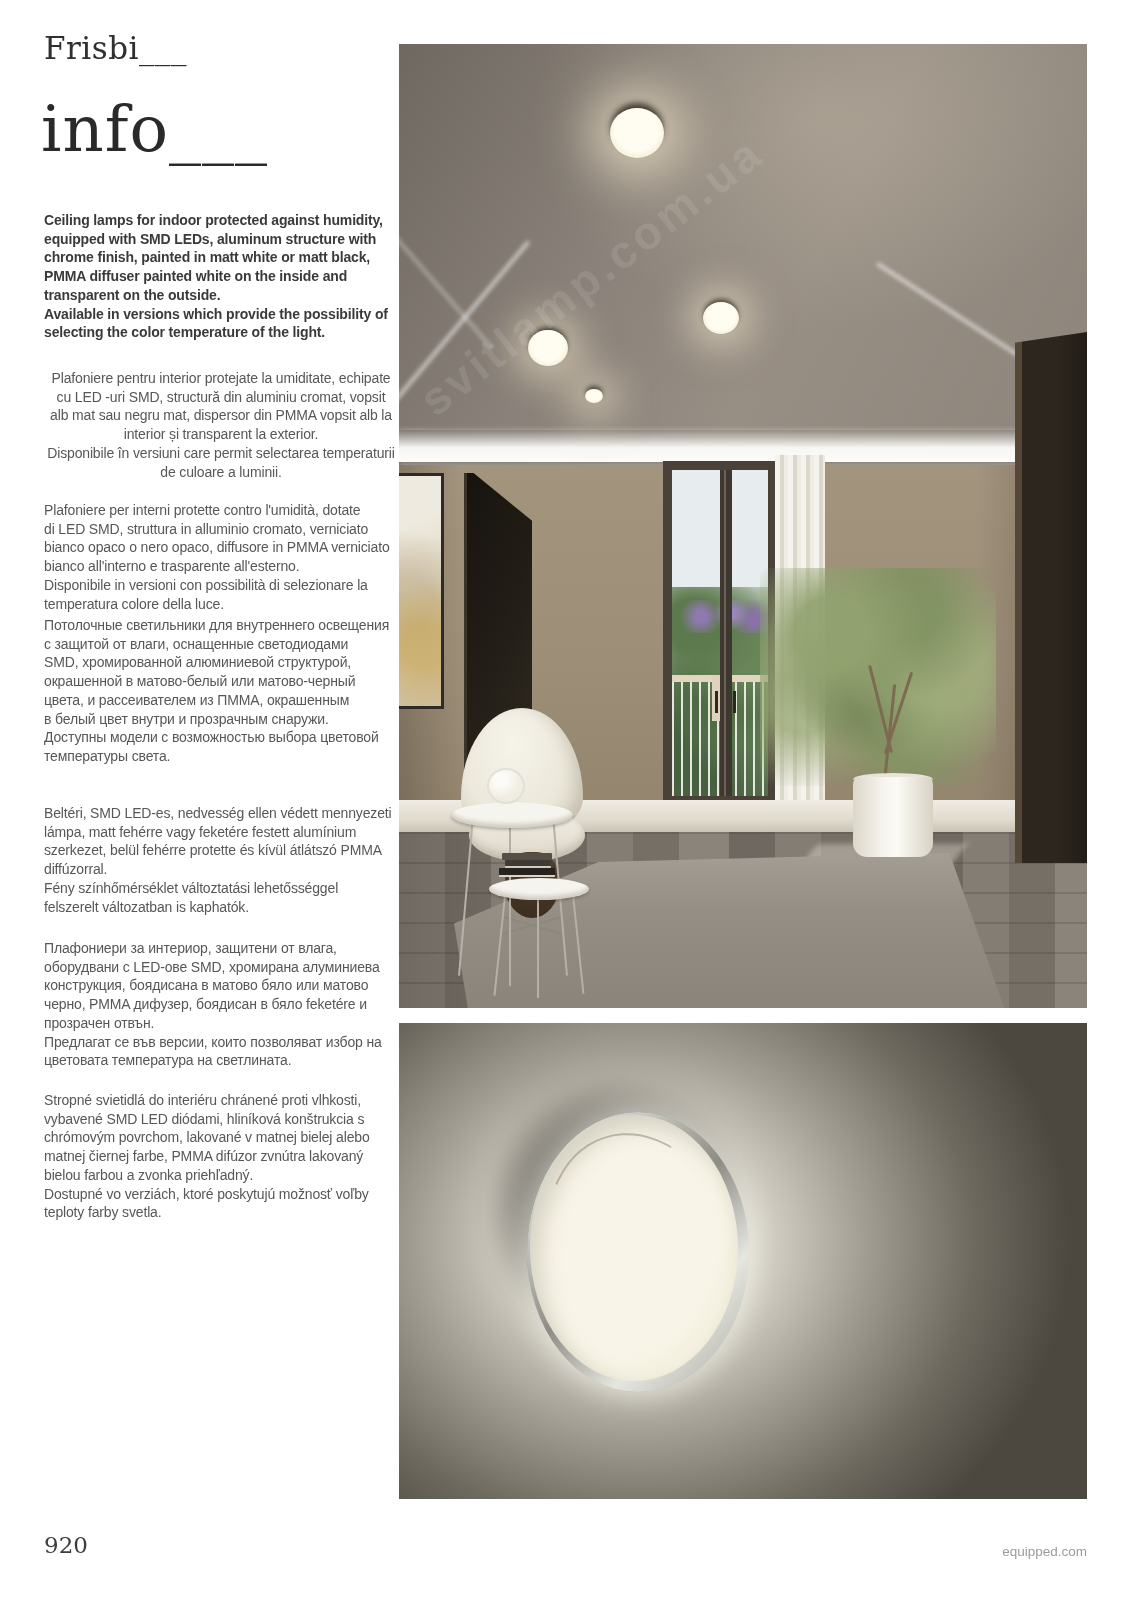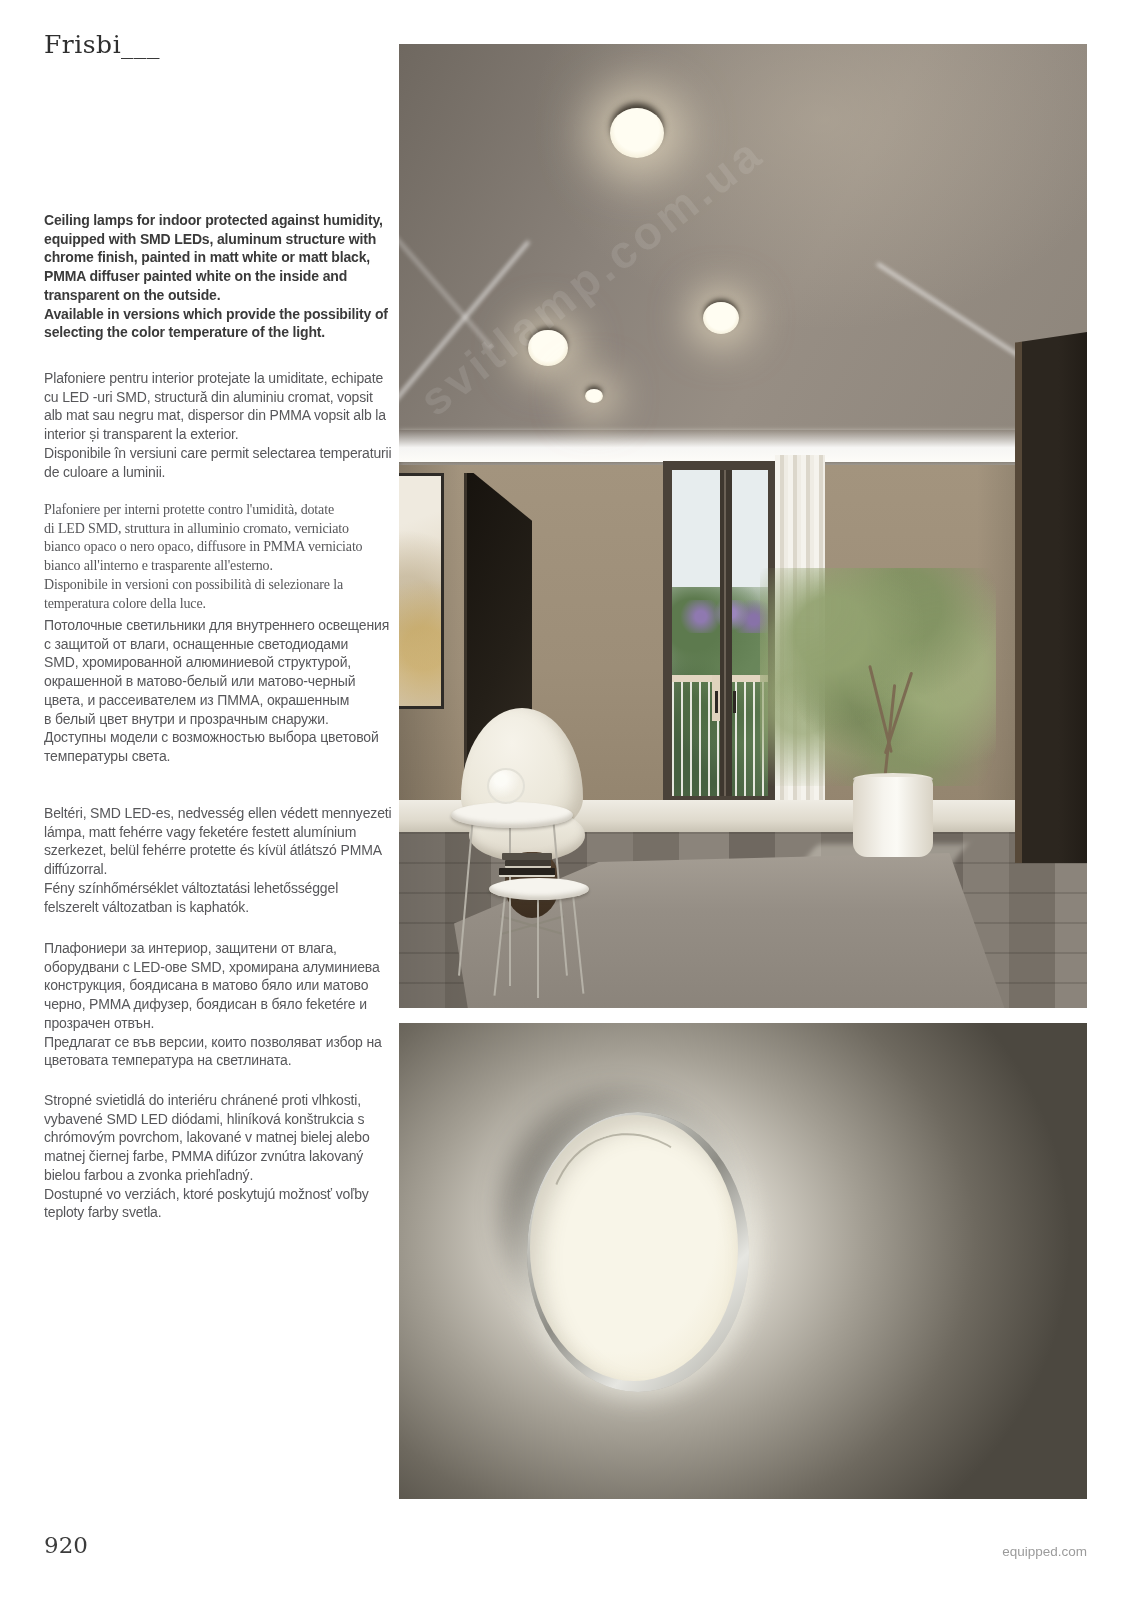--- a/index.html
+++ b/index.html
@@ -1,27 +1,27 @@
 <!DOCTYPE html>
 <html><head>
 <meta charset="utf-8">
 <style>
   * { margin:0; padding:0; box-sizing:border-box; }
   body { background:#ffffff; font-family:"Liberation Sans", sans-serif; }
   .page { position:relative; width:1131px; height:1600px; background:#ffffff; overflow:hidden; }
 
   
   .brand { position:absolute; left:44px; top:30px; font-family:"DejaVu Serif", serif;
-           font-size:25px; color:#2f2f2f; letter-spacing:.5px; }
+           font-size:31px; color:#2f2f2f; letter-spacing:.5px; }
   .info-title { position:absolute; left:41px; top:92px; font-family:"DejaVu Serif", serif;
            font-weight:400; font-size:64px; color:#2a2a2a; letter-spacing:1px; }
   .desc { position:absolute; left:44px; width:354px; font-size:14px; line-height:18.7px;
           letter-spacing:-0.15px; color:#57575a; white-space:pre; }
   .desc.en { font-weight:700; color:#3a3a3a; }
-  .d-en{top:211px;} .d-ro{top:369px;} .d-it{top:501px;font-family:Liberation Serif, serif;} .d-ru{top:616px;}
+  .d-en{top:211px;} .d-ro{top:369px;text-align:center;} .d-it{top:501px;} .d-ru{top:616px;}
   .d-hu{top:804px;} .d-bg{top:939px;} .d-sk{top:1091px;}
 
   .page-number { position:absolute; left:44px; top:1532px; font-family:"DejaVu Serif", serif;
            font-size:23px; color:#3c3c3c; }
   .website { position:absolute; left:787px; top:1544px; width:300px; text-align:right;
            font-size:13.5px; color:#9b9b9b; }
 
   
   .photo { position:absolute; overflow:hidden; }
   .photo * { position:absolute; }
@@ -178,20 +178,21 @@
   .inner-arc { left:150px; top:108px; width:182px; height:232px; border-radius:50%;
      border:2px solid transparent; border-top-color:rgba(150,146,132,.6);
      transform:rotate(-18deg); }
 </style>
 </head>
 <body>
 
 <div class="page">
 
   <div class="brand">Frisbi___</div>
+  <div class="info-title">info___</div>
 
   <div class="desc en d-en">Ceiling lamps for indoor protected against humidity,
 equipped with SMD LEDs, aluminum structure with
 chrome finish, painted in matt white or matt black,
 PMMA diffuser painted white on the inside and
 transparent on the outside.
 Available in versions which provide the possibility of
 selecting the color temperature of the light.</div>
   <div class="desc d-ro">Plafoniere pentru interior protejate la umiditate, echipate
 cu LED -uri SMD, structură din aluminiu cromat, vopsit

